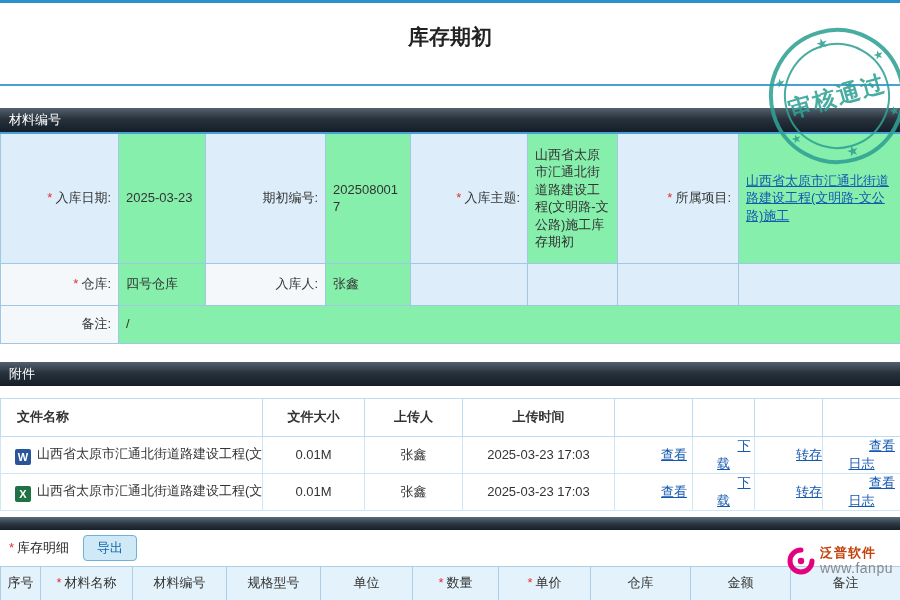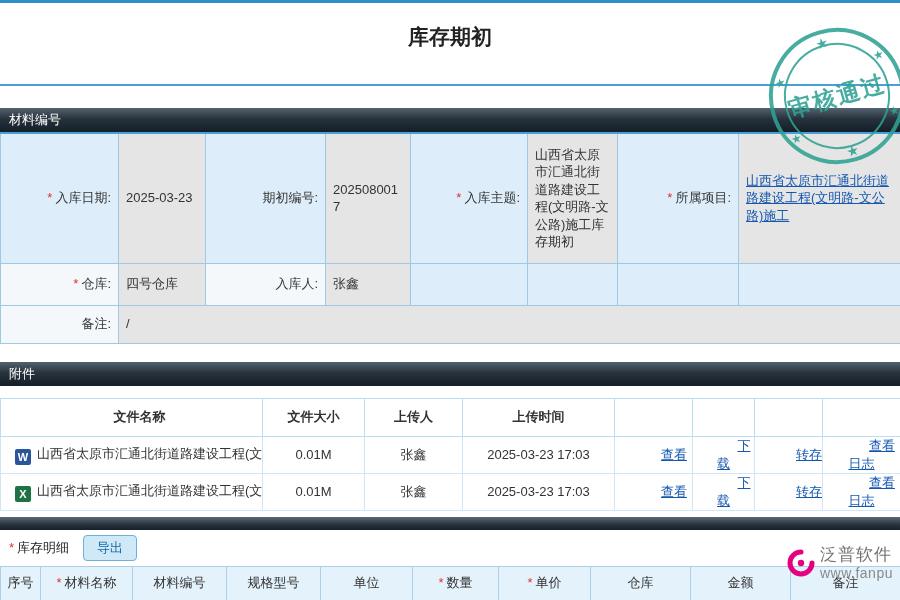--- a/index.html
+++ b/index.html
@@ -14,32 +14,32 @@
   .section-bar { height:24px; line-height:24px; padding-left:9px; color:#fff; font-size:13px;
                  background:linear-gradient(180deg,#53626f 0%,#28323c 45%,#141e28 100%); }
 
   
   .form-table { width:900px; border-collapse:collapse; table-layout:fixed; font-size:13px; color:#333;
                 border-top:2px solid #49a0d6; }
   .form-table td { border:1px solid #9fc8e2; padding:4px 7px; vertical-align:middle; line-height:1.35; }
   .lbl { text-align:right; background:#ddeefa; color:#333; }
   .lbl.gray { background:#f4f8fb; }
   .cell-empty { background:#ddeefa; }
-  .val { background:#e5e5e5; text-align:left; word-break:break-all; }
+  .val { background:#86efac; text-align:left; word-break:break-all; }
   .req { color:#e03131; margin-right:3px; font-size:13px; }
   .row-tall td { height:130px; }
   .row-mid td { height:42px; }
   .row-low td { height:38px; }
   .link { color:#1558b0; text-decoration:underline; cursor:pointer; word-break:break-all; }
 
   
   .attach-table { width:900px; border-collapse:collapse; table-layout:fixed; font-size:13px; color:#333;
                   margin-top:12px; }
   .attach-table th { font-weight:bold; border:1px solid #bcdcef; height:38px; background:#fff; text-align:center; }
-  .attach-table th.name-h { text-align:center; padding-left:16px; }
+  .attach-table th.name-h { text-align:left; padding-left:16px; }
   .attach-table td { border:1px solid #cfe6f4; height:34px; text-align:center; background:#fff; overflow:hidden; }
   .file-cell { text-align:left; padding-left:14px; white-space:nowrap; }
   .file-icon { display:inline-block; width:16px; height:16px; border-radius:2px; color:#fff; font-size:11px;
                font-weight:bold; text-align:center; line-height:16px; margin-right:6px; vertical-align:-3px; }
   .icon-word { background:#2a5699; }
   .icon-ppt { background:#d35230; }
   .icon-excel { background:#1f7244; }
   .action-link { color:#1558b0; text-decoration:underline; cursor:pointer;margin-left:41px; }
 
   
@@ -49,21 +49,21 @@
                 color:#1566a9; font-size:13px; cursor:pointer; }
   .grid-table { width:900px; border-collapse:collapse; table-layout:fixed; font-size:13px; color:#333; }
   .grid-table th { background:#e4f2fb; border:1px solid #aacfe6; height:34px; font-weight:normal; text-align:center; }
 
   
   .stamp { position:absolute; top:18px; left:752px; width:170px; height:155px; pointer-events:none; z-index:5; }
 
   
   .logo { position:absolute; left:786px; top:546px; display:flex; align-items:center; z-index:6; background:transparent; }
   .logo-txt { margin-left:4px; }
-  .logo-brand { font-size:17px; font-weight:normal; color:#737373; letter-spacing:1px; line-height:1.1; }
+  .logo-brand { font-size:13px; font-weight:bold; color:#c2410c; letter-spacing:1px; line-height:1.1; }
   .logo-url { font-size:14px; color:#8a8a8a; letter-spacing:0.5px; }
 </style>
 </head>
 <body>
 
 <div class="page">
 
   <div class="topline"></div>
   <div class="title">库存期初</div>
   <div class="title-divider"></div>

